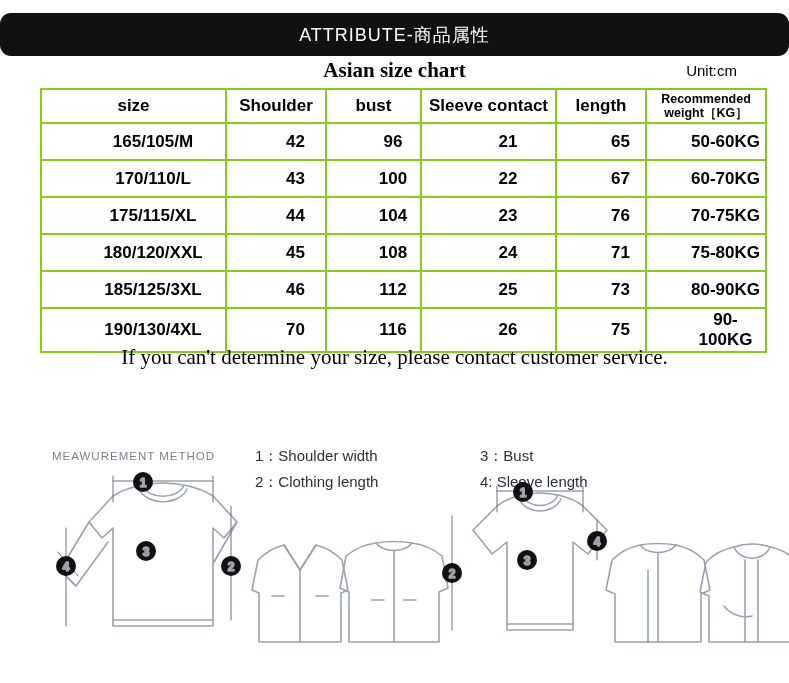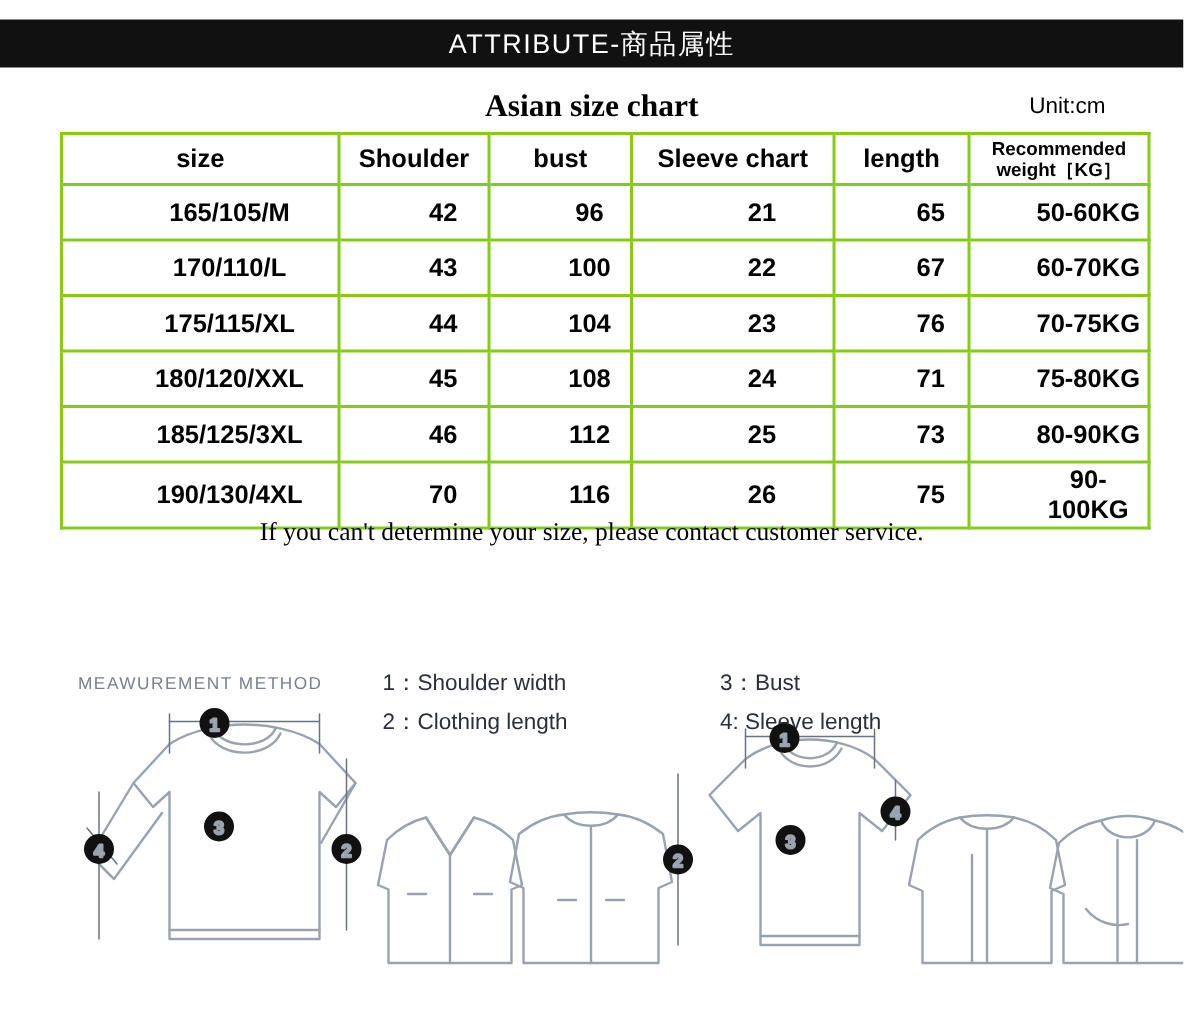--- a/index.html
+++ b/index.html
@@ -15,25 +15,26 @@
     position: relative;
     overflow: hidden;
   }
 
   
   .title-bar {
     position: absolute;
     left: 0;
     top: 13px;
     width: 789px;
-    height: 32px;
+    height: 43px;
     background: #111111;
     display: flex;
     align-items: center;
     justify-content: center;
+    border-radius: 11px;
   }
   .title-bar .title-text {
     color: #ffffff;
     font-size: 18px;
     letter-spacing: 1px;
     font-family: "Liberation Sans", sans-serif;
   }
 
   
   .chart-heading {
@@ -92,21 +93,21 @@
   col.c4 { width: 90px; }
   col.c5 { width: 120px; }
 
   
   .contact-note {
     position: absolute;
     top: 345px;
     left: 0;
     width: 789px;
     text-align: center;
-    font-size: 17px;
+    font-size: 21px;
     font-family: "Liberation Serif", serif;
   }
 
   
   .diagram-area {
     position: absolute;
     top: 410px;
     left: 0;
     width: 665px;
     height: 265px;
@@ -149,21 +150,21 @@
       <col class="c2">
       <col class="c3">
       <col class="c4">
       <col class="c5">
   </colgroup>
   <thead>
     <tr>
       <th>size</th>
       <th>Shoulder</th>
       <th>bust</th>
-      <th>Sleeve chart</th>
+      <th>Sleeve contact</th>
       <th>length</th>
       <th class="small">
         <span>Recommended</span><br>
         <span>weight［KG］</span>
       </th>
     </tr>
   </thead>
   <tbody>
     <tr>
       <td>165/105/M</td>

